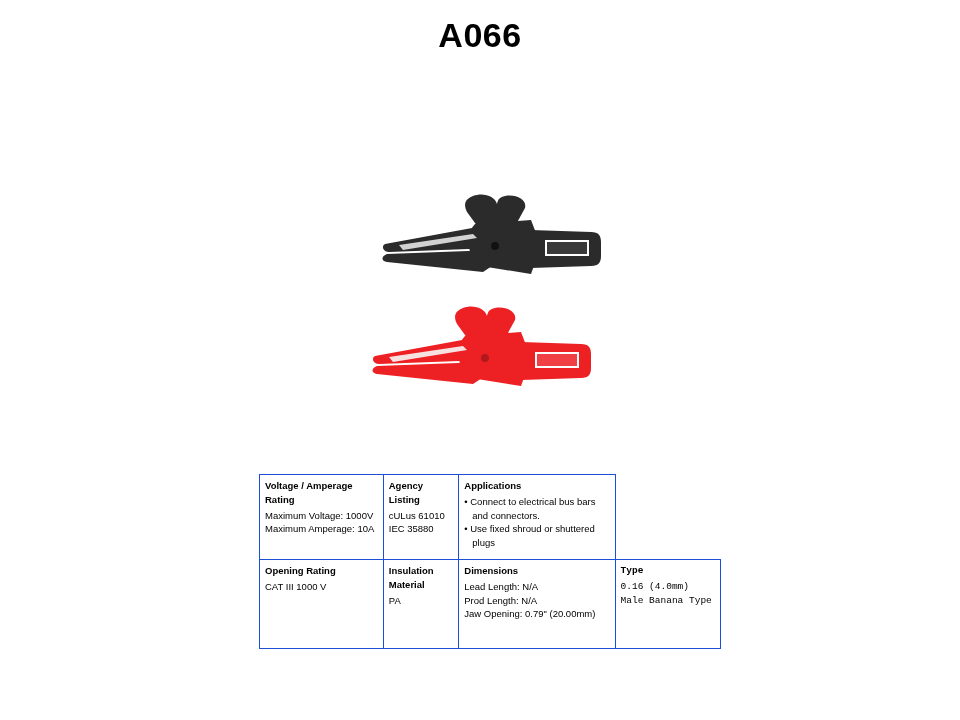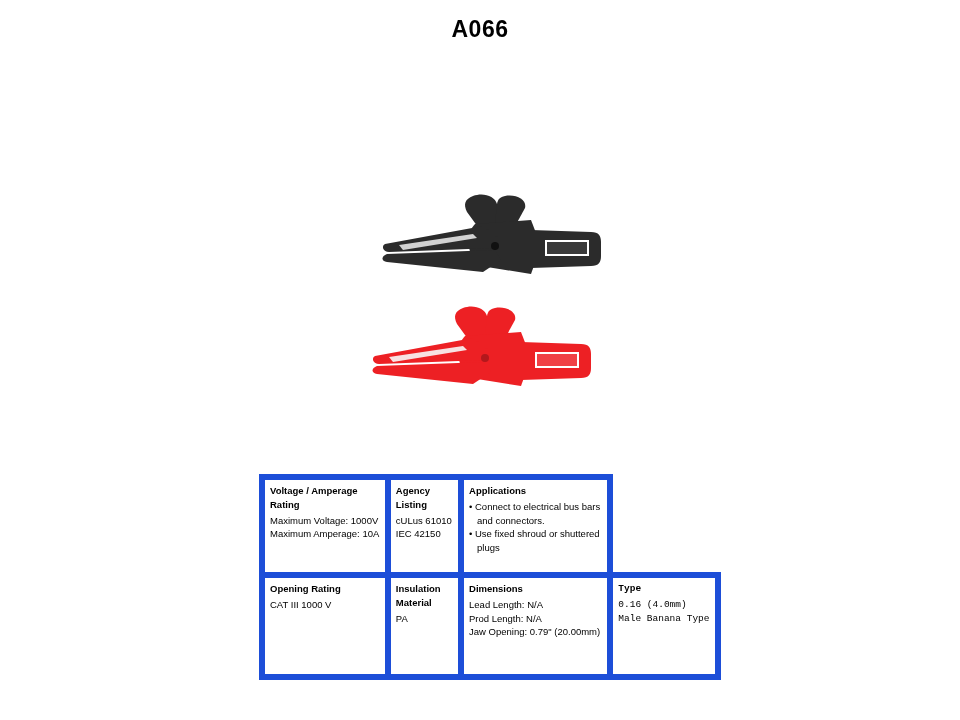--- a/index.html
+++ b/index.html
@@ -19,21 +19,21 @@
     position: relative;
     width: 960px;
     height: 720px;
   }
   .part-number {
     position: absolute;
     top: 16px;
     left: 0;
     width: 960px;
     text-align: center;
-    font-size: 23px;
+    font-size: 34px;
     font-weight: bold;
     letter-spacing: 0.5px;
   }
   .product-title {
     position: absolute;
     top: 120px;
     left: 0;
     width: 960px;
     text-align: center;
     font-size: 21px;
@@ -60,23 +60,23 @@
   .spec-table {
     position: absolute;
     top: 474px;
     left: 259px;
     width: 462px;
     border-collapse: collapse;
     font-size: 9.5px;
     line-height: 1.45;
   }
   .spec-table td {
-    border: 6px solid #1d4ed8;
+    border: 1px solid #1d4ed8;
     vertical-align: top;
-    padding: 4px 5px 14px 5px;
+    padding: 4px 5px 6px 5px;
   }
   .spec-table .cell-head {
     font-weight: bold;
     display: block;
     margin-bottom: 2px;
     font-size: 9.5px;
   }
   .spec-table .line {
     display: block;
     white-space: nowrap;
@@ -152,21 +152,21 @@
     <tbody>
       <tr class="row1">
         <td class="col-voltage">
           <span class="cell-head">Voltage / Amperage Rating</span>
           <span class="line">Maximum Voltage: 1000V</span>
           <span class="line">Maximum Amperage: 10A</span>
         </td>
         <td class="col-agency">
           <span class="cell-head">Agency Listing</span>
           <span class="line">cULus 61010</span>
-          <span class="line">IEC 42150</span>
+          <span class="line">IEC 35880</span>
         </td>
         <td class="col-apps">
           <span class="cell-head">Applications</span>
           <span class="bullet">•   Connect to electrical bus bars and connectors.</span>
           <span class="bullet">•   Use fixed shroud or shuttered plugs</span>
         </td>
       </tr>
       <tr class="row2">
         <td class="col-cat">
           <span class="cell-head">Opening Rating</span>

